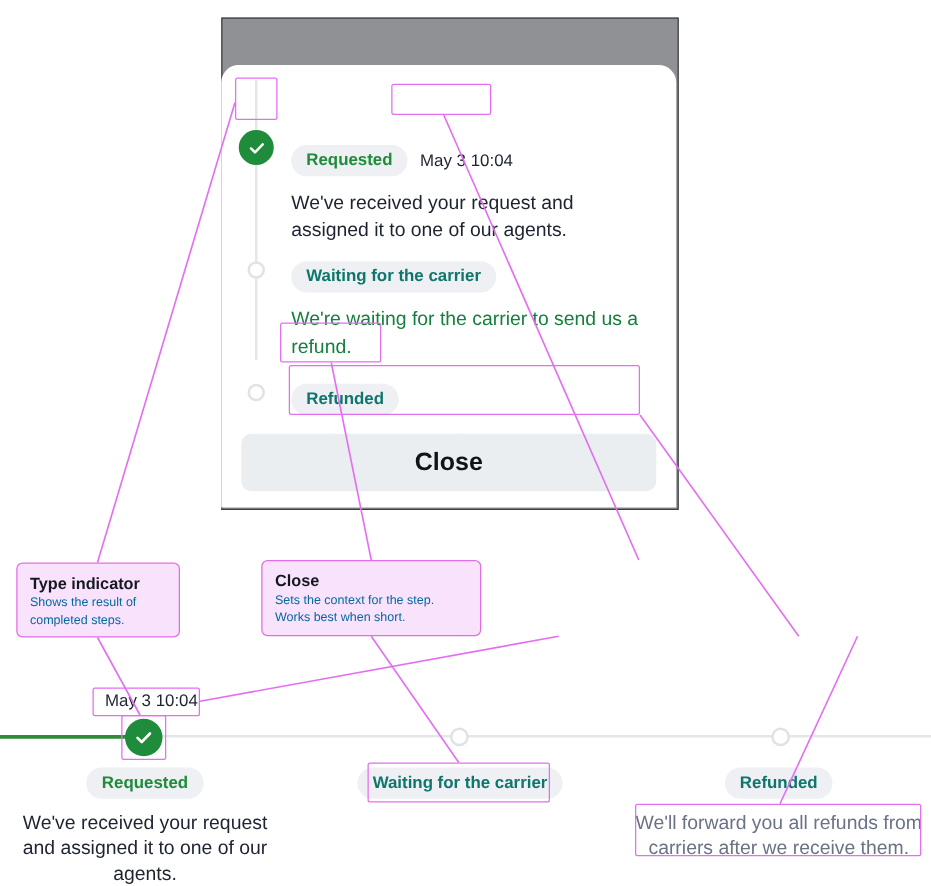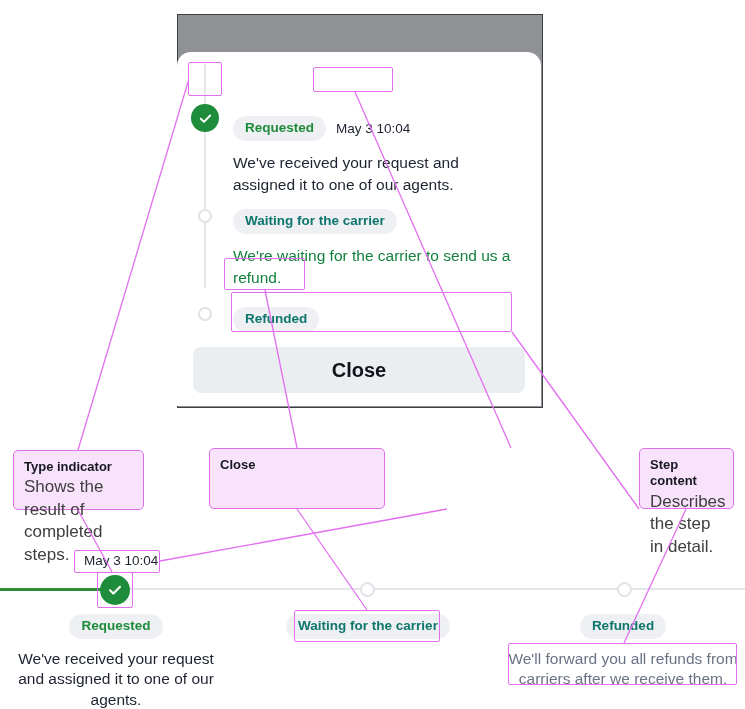--- a/index.html
+++ b/index.html
@@ -135,21 +135,21 @@
     border:1.6px solid #e06ee8;
     border-radius:5px;
     padding:8px 10px 27px;
     box-sizing:border-box;
     z-index:30;
   }
   .callout .ctitle{
     font-size:13px;font-weight:700;color:#15181f;line-height:1.25;margin-bottom:1px;
   }
   .callout .cdesc{
-    font-size:17px;color:#404040;line-height:1.33;
+    font-size:10px;color:#0369a1;line-height:1.33;
   }
   #callout-type{left:13px;top:450px;width:131px;height:60px;}
   #callout-label{left:209px;top:448px;width:176px;height:61px;}
   #callout-sublabel{left:447px;top:448px;width:128px;height:61px;}
   #callout-content{left:639px;top:448px;width:95px;height:61px;}
 
   
   .hl{
     position:absolute;
     border:1.6px solid #e36ff0;
@@ -213,24 +213,21 @@
   <div class="hl" id="hl-v-stamp"></div>
   <div class="hl" id="hl-v-sublabel"></div>
   <div class="hl" id="hl-v-content"></div>
 
   <div class="callout" id="callout-type">
     <div class="ctitle">Type indicator</div>
     <div class="cdesc">Shows the result of completed steps.</div>
   </div>
   <div class="callout" id="callout-label">
     <div class="ctitle">Close</div>
-  </div>
-  <div class="callout" id="callout-content">
-    <div class="ctitle">Step content</div>
-    <div class="cdesc">Describes the step in detail.</div>
+    <div class="cdesc">Sets the context for the step. Works best when short.</div>
   </div>
 
   <div id="htimeline">
     <div class="hline-base"></div>
     <div class="hline-done"></div>
 
     <div id="hdot-done">
       <svg width="16" height="16" viewBox="0 0 16 16" aria-hidden="true">
         <path d="M3 8.3 L6.4 11.6 L13 4.8" fill="none" stroke="#ffffff" stroke-width="2.1" stroke-linecap="round" stroke-linejoin="round"></path>
       </svg>

